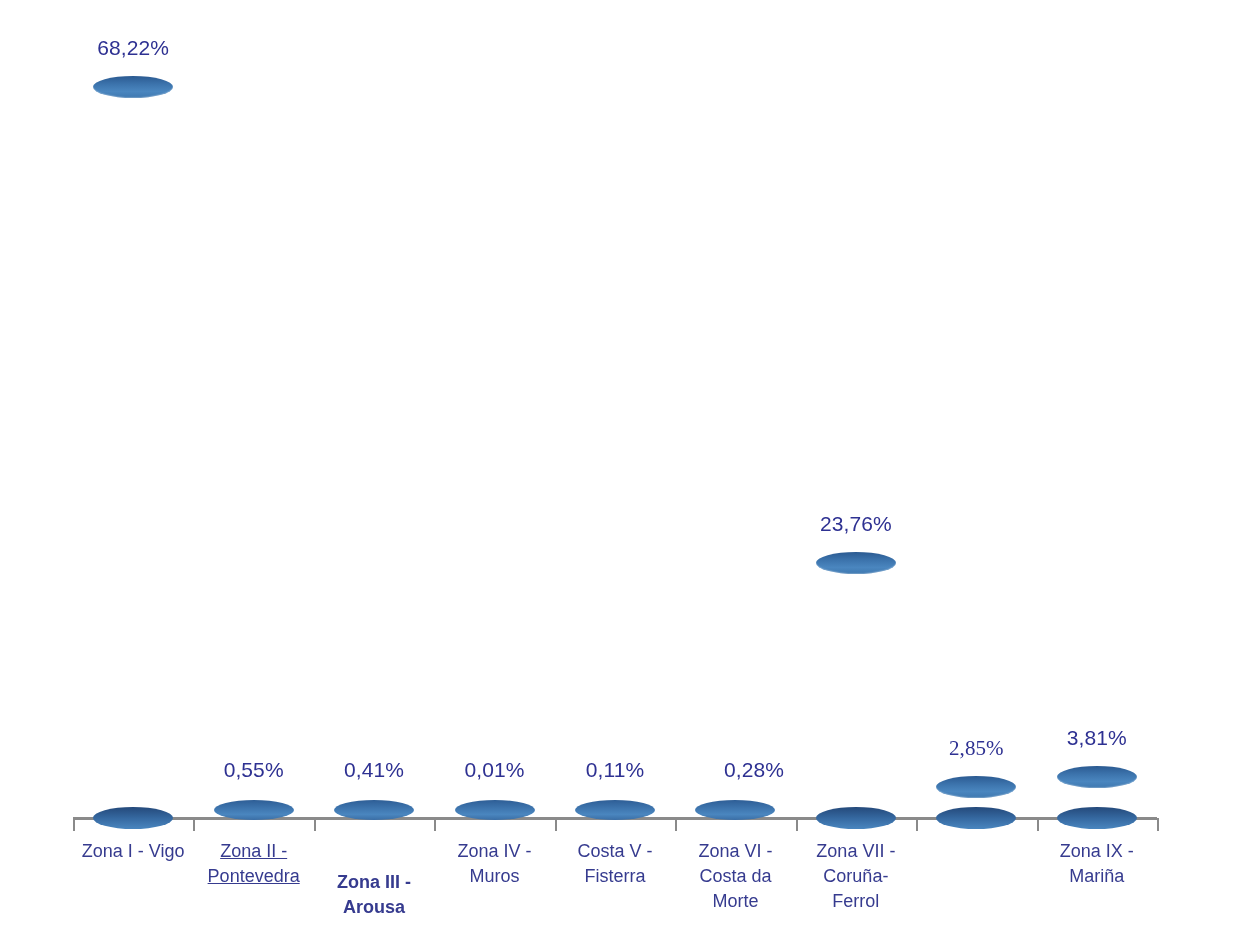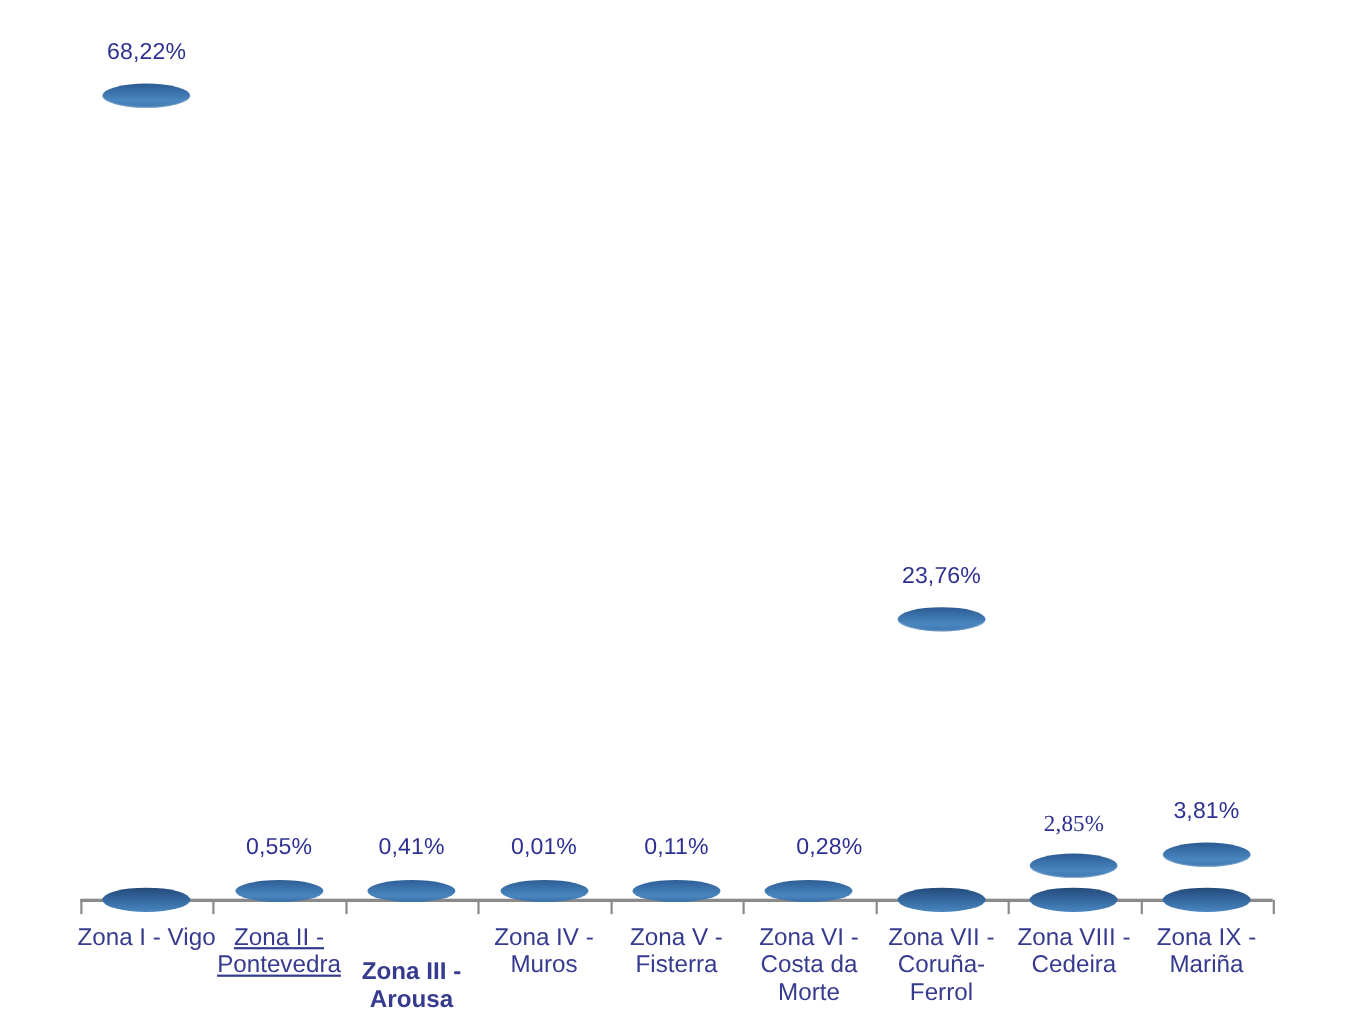--- a/index.html
+++ b/index.html
@@ -68,21 +68,21 @@
     font-family:"Liberation Sans",sans-serif;
     white-space:nowrap;
     text-align:center;
     letter-spacing:.1px;
   }
 
   
   .cat-label{
     position:absolute;
     color:#363b8f;
-    font-size:22px;
+    font-size:18px;
     line-height:25px;
     font-family:"Liberation Sans",sans-serif;
     text-align:center;
   }
 </style>
 </head>
 <body>
 
 <div id="chart-root">
   <div class="plot" id="plot">
@@ -128,21 +128,21 @@
       <div class="data-label" style="left: 414.556px; width: 160px; top: 758px;">0,01%</div>
       <div class="cat-label" style="left: 430.333px; width: 128.444px; top: 839px;">
         <div>Zona IV -</div>
         <div>Muros</div>
       </div>
       <div class="cyl" style="left: 575px; width: 80px; top: 800px; height: 20px;">
         <div class="disc" style="top: 0px; height: 20px;"></div>
       </div>
       <div class="data-label" style="left: 535px; width: 160px; top: 758px;">0,11%</div>
       <div class="cat-label" style="left: 550.778px; width: 128.444px; top: 839px;">
-        <div>Zona V -</div>
+        <div>Costa V -</div>
         <div>Fisterra</div>
       </div>
       <div class="cyl" style="left: 695px; width: 80px; top: 800px; height: 20px;">
         <div class="disc" style="top: 0px; height: 20px;"></div>
       </div>
       <div class="data-label" style="left: 674px; width: 160px; top: 758px;">0,28%</div>
       <div class="cat-label" style="left: 671.222px; width: 128.444px; top: 839px;">
         <div>Zona VI -</div>
         <div>Costa da</div>
         <div>Morte</div>
@@ -157,24 +157,20 @@
         <div>Zona VII -</div>
         <div>Coruña-</div>
         <div>Ferrol</div>
       </div>
       <div class="cyl" style="left: 936px; width: 80px; top: 776.461px; height: 52.5387px;">
         <div class="cyl-bottom" style="top: 30.5387px; height: 22px;"></div>
         <div class="cyl-body" style="top: 11px; height: 30.5387px;"></div>
         <div class="cyl-top" style="top: 0px; height: 22px;"></div>
       </div>
       <div class="data-label" style="left: 896.333px; width: 160px; top: 736.461px; font-family: Liberation Serif, serif;">2,85%</div>
-      <div class="cat-label" style="left: 912.111px; width: 128.444px; top: 839px;">
-        <div>Zona VIII -</div>
-        <div>Cedeira</div>
-      </div>
       <div class="cyl" style="left: 1057px; width: 80px; top: 766.175px; height: 62.8254px;">
         <div class="cyl-bottom" style="top: 40.8254px; height: 22px;"></div>
         <div class="cyl-body" style="top: 11px; height: 40.8254px;"></div>
         <div class="cyl-top" style="top: 0px; height: 22px;"></div>
       </div>
       <div class="data-label" style="left: 1016.78px; width: 160px; top: 726.175px;">3,81%</div>
       <div class="cat-label" style="left: 1032.56px; width: 128.444px; top: 839px;">
         <div>Zona IX -</div>
         <div>Mariña</div>
       </div>

